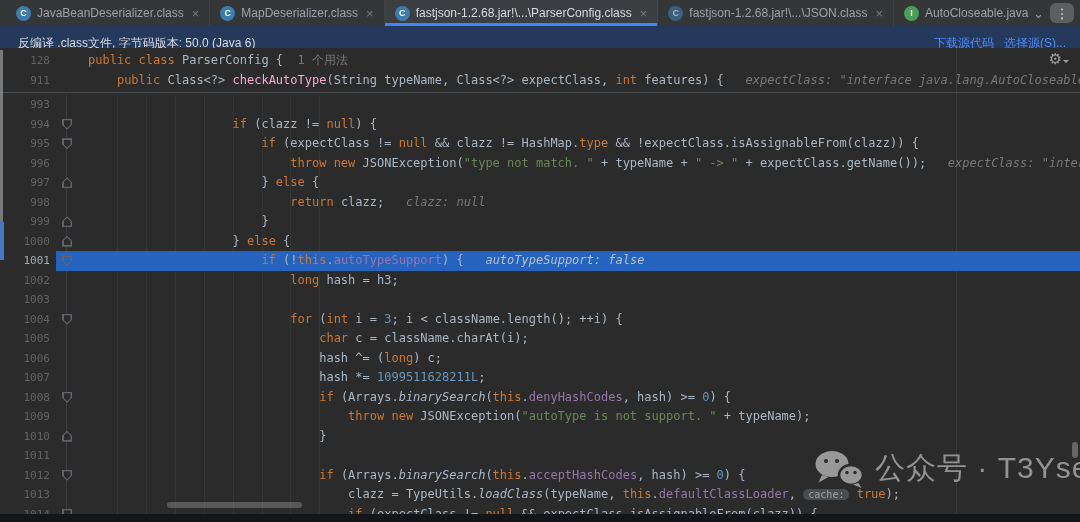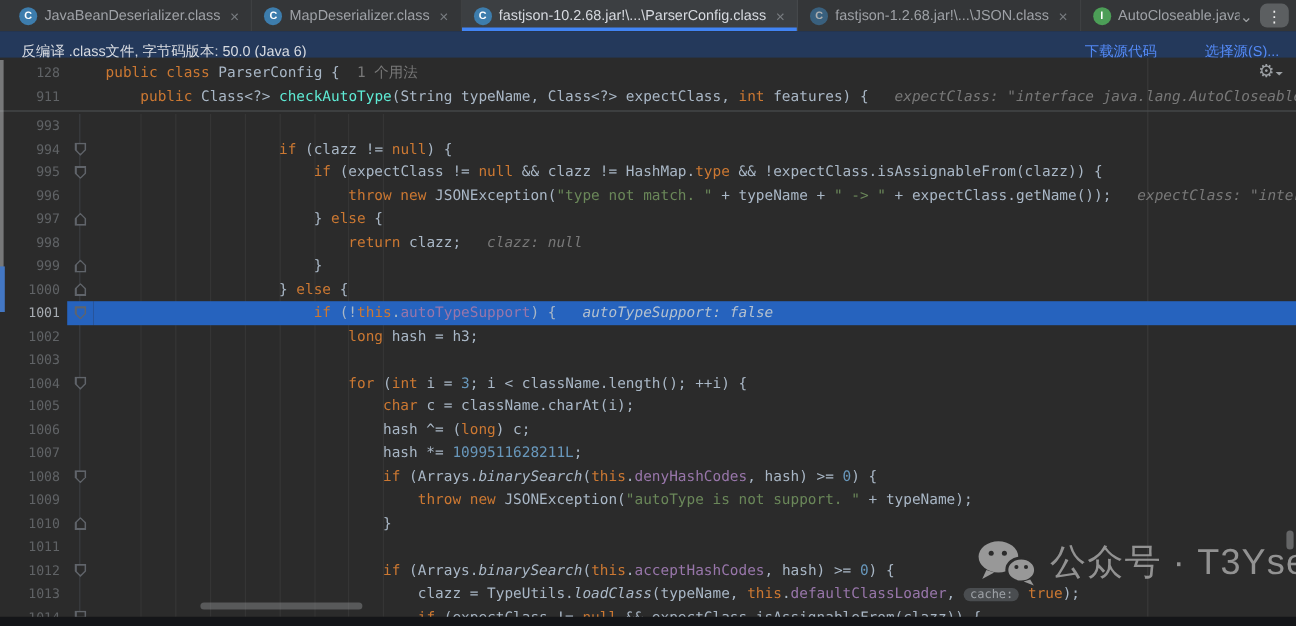--- a/index.html
+++ b/index.html
@@ -20,21 +20,21 @@
   .ticon.dim{opacity:.6;}
   .tclose{color:#787C80;font-size:13px;line-height:1;margin-left:2px;}
   .tabbar-right{margin-left:auto;display:flex;align-items:center;padding-right:6px;gap:6px;}
   .chev{color:#9DA0A3;font-size:13px;}
   .kebab{width:24px;height:20px;background:#5C5F61;border-radius:6px;display:flex;
          align-items:center;justify-content:center;color:#ECECEC;font-size:13px;}
 
   
   .banner{height:34px;background:#24395B;display:flex;align-items:center;
           padding:0 14px 0 18px;font-size:12px;color:#D8DBE0;}
-  .banner-links{margin-left:auto;display:flex;gap:40px;}
+  .banner-links{margin-left:auto;display:flex;gap:10px;}
   .blink{color:#548AF7;cursor:pointer;text-decoration:none;font-size:12px;}
 
   
   .editor{position:absolute;top:48px;left:0;right:0;bottom:8px;background:#2B2B2B;overflow:hidden;}
   .guides{position:absolute;inset:0;z-index:1;}
   .iguide{position:absolute;width:1px;background:rgba(255,255,255,.05);}
   .mguide{position:absolute;width:1px;top:0;bottom:0;background:rgba(255,255,255,.07);}
   .gvline{position:absolute;width:1px;background:#3B3E41;}
 
   .rows{position:absolute;inset:0;padding-top:3px;z-index:2;}
@@ -45,21 +45,21 @@
   .foldbox{width:22px;flex:none;height:100%;display:flex;align-items:center;justify-content:center;}
   .codecell{flex:1;height:100%;display:flex;align-items:center;padding-left:10px;overflow:hidden;}
   .row.hl .foldbox,.row.hl .codecell{background:#2663BE;}
   .pre{white-space:pre;font-family:"DejaVu Sans Mono",monospace;font-size:12px;line-height:19.5px;}
   .seprow{height:5px;position:relative;}
   .seprow::after{content:"";position:absolute;left:0;right:0;top:2px;height:1px;background:#4A4D4F;}
 
   
   .t-k{color:#CC7832;}
   .t-d{color:#A9B7C6;}
-  .t-m{color:#5eead4;}
+  .t-m{color:#f9a8d4;}
   .t-ms{color:#A9B7C6;font-style:italic;}
   .t-s{color:#6A8759;}
   .t-n{color:#6897BB;}
   .t-f{color:#9876AA;}
   .t-h{color:#787878;font-style:italic;}
   .t-hb{color:#B3C0CE;font-style:italic;}
   .t-u{color:#787878;}
   .t-c{background:#4A4D50;color:#9DA1A6;border-radius:8px;padding:0 5px;font-size:10px;}
 
   
@@ -101,21 +101,21 @@
           <span class="tlabel">JavaBeanDeserializer.class</span>
           <span class="tclose">×</span>
         </div>
         <div class="tab">
           <span class="ticon i-cls">C</span>
           <span class="tlabel">MapDeserializer.class</span>
           <span class="tclose">×</span>
         </div>
         <div class="tab active">
           <span class="ticon i-cls">C</span>
-          <span class="tlabel">fastjson-10.2.68.jar!\...\ParserConfig.class</span>
+          <span class="tlabel">fastjson-1.2.68.jar!\...\ParserConfig.class</span>
           <span class="tclose">×</span>
         </div>
         <div class="tab">
           <span class="ticon i-cls dim">C</span>
           <span class="tlabel">fastjson-1.2.68.jar!\...\JSON.class</span>
           <span class="tclose">×</span>
         </div>
         <div class="tab">
           <span class="ticon i-int">I</span>
           <span class="tlabel">AutoCloseable.java</span>

